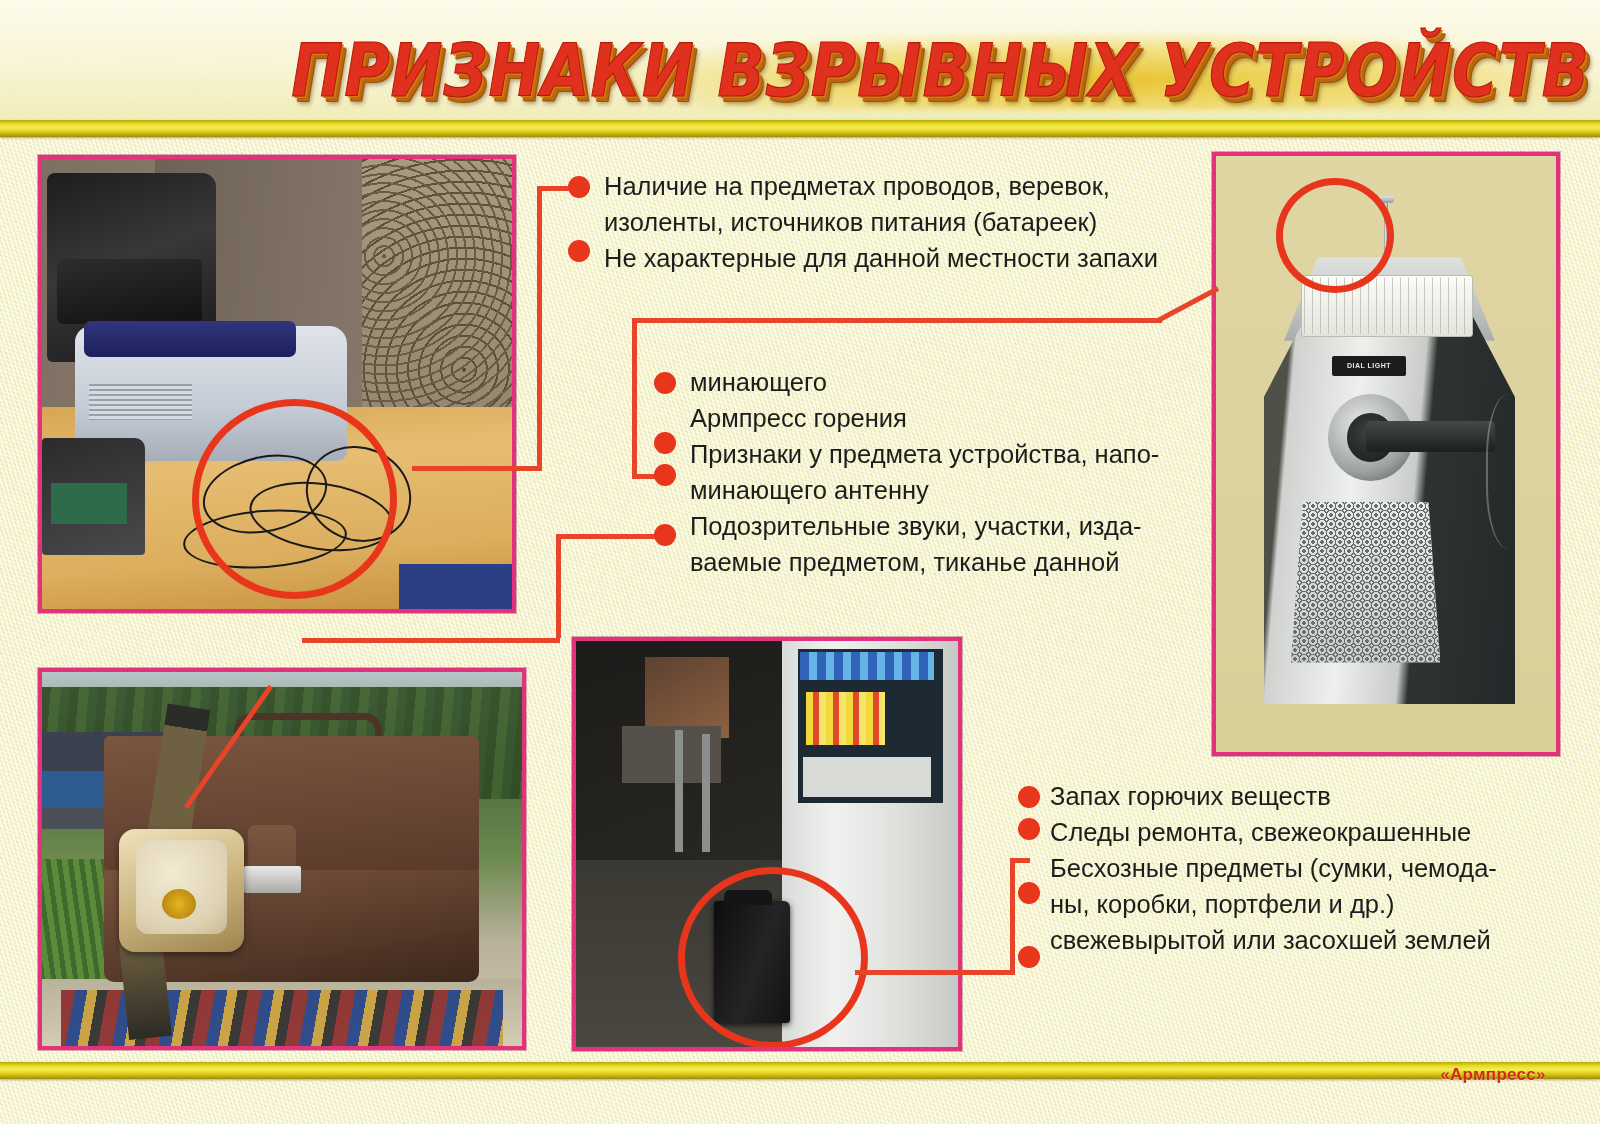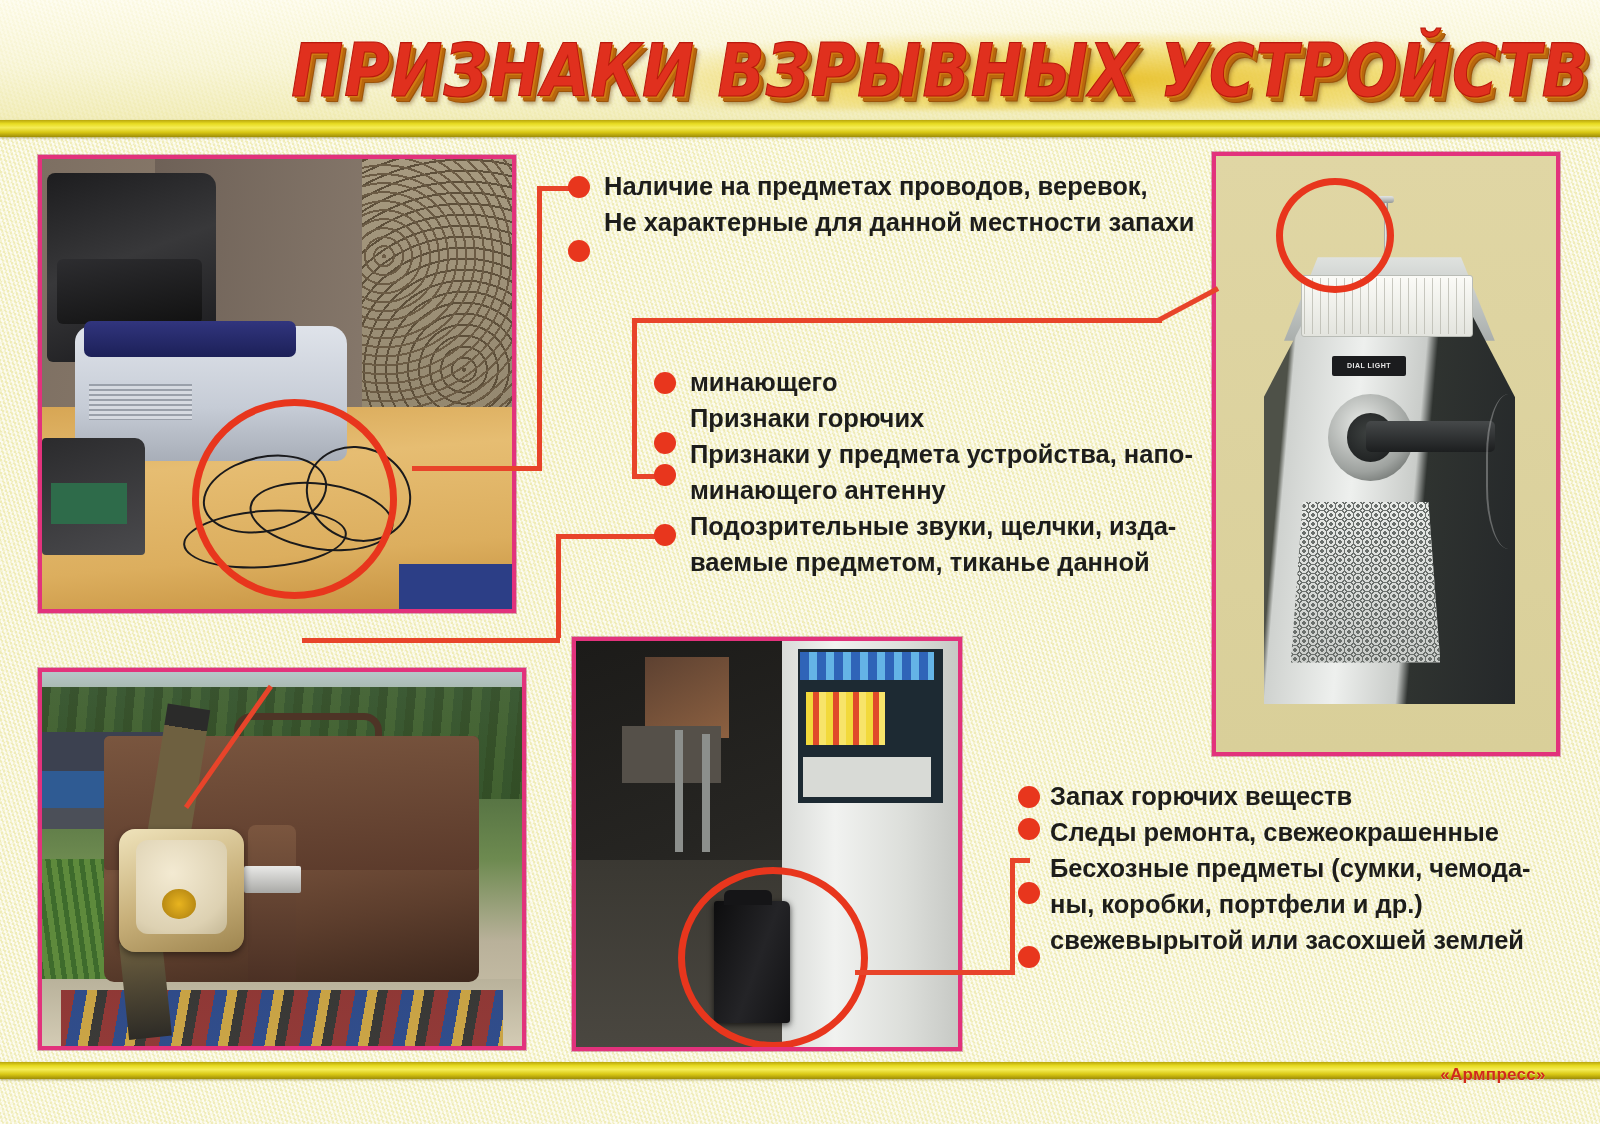--- a/index.html
+++ b/index.html
@@ -188,21 +188,21 @@
 
   
   .conn{position:absolute;background:#e8442a;}
   .conn.h{height:5px;}
   .conn.v{width:5px;}
   .conn-diag{position:absolute;height:5px;background:#e8442a;transform-origin:left center;}
 
   
   .bullet{position:absolute;width:22px;height:22px;border-radius:50%;background:#e8361d;}
   .txtblock{position:absolute;font-size:25.5px;line-height:36px;color:#1d1d1b;}
-  .txtblock .line{white-space:nowrap;font-weight:bold;}
+  .txtblock .line{white-space:nowrap;}
 
   
   .footer-logo{
     position:absolute;left:1408px;top:1064px;width:170px;height:22px;
     display:flex;align-items:center;justify-content:center;
     color:#d02a1a;font-weight:bold;font-size:17px;letter-spacing:.3px;
     text-shadow:0 1px 0 rgba(255,255,255,.45);
   }
 </style>
 </head>
@@ -307,33 +307,34 @@
   <div class="conn-diag" style="left:186px;top:805px;width:148px;transform:rotate(-55deg);transform-origin:left center;"></div>
 
   <div class="conn h" style="left:855px;top:970px;width:160px;"></div>
   <div class="conn v" style="left:1010px;top:858px;height:114px;"></div>
   <div class="conn h" style="left:1010px;top:858px;width:20px;"></div>
 
   <div class="bullet" style="left:568px;top:176px;"></div>
   <div class="bullet" style="left:568px;top:240px;"></div>
   <div class="txtblock" style="left:604px;top:168px;width:620px;">
     <div class="line">Наличие на предметах проводов, веревок,</div>
+    <div class="line">изоленты, источников питания (батареек)</div>
     <div class="line">Не характерные для данной местности запахи</div>
   </div>
 
   <div class="bullet" style="left:654px;top:372px;"></div>
   <div class="bullet" style="left:654px;top:432px;"></div>
   <div class="bullet" style="left:654px;top:464px;"></div>
   <div class="bullet" style="left:654px;top:524px;"></div>
   <div class="txtblock" style="left:690px;top:364px;width:520px;">
     <div class="line">минающего</div>
-    <div class="line">Признаки горючих</div>
+    <div class="line">Армпресс горения</div>
     <div class="line">Признаки у предмета устройства, напо-</div>
     <div class="line">минающего антенну</div>
-    <div class="line">Подозрительные звуки, щелчки, изда-</div>
+    <div class="line">Подозрительные звуки, участки, изда-</div>
     <div class="line">ваемые предметом, тиканье данной</div>
   </div>
 
   <div class="bullet" style="left:1018px;top:786px;"></div>
   <div class="bullet" style="left:1018px;top:818px;"></div>
   <div class="bullet" style="left:1018px;top:882px;"></div>
   <div class="bullet" style="left:1018px;top:946px;"></div>
   <div class="txtblock" style="left:1050px;top:778px;width:588px;">
     <div class="line">Запах горючих веществ</div>
     <div class="line">Следы ремонта, свежеокрашенные</div>

